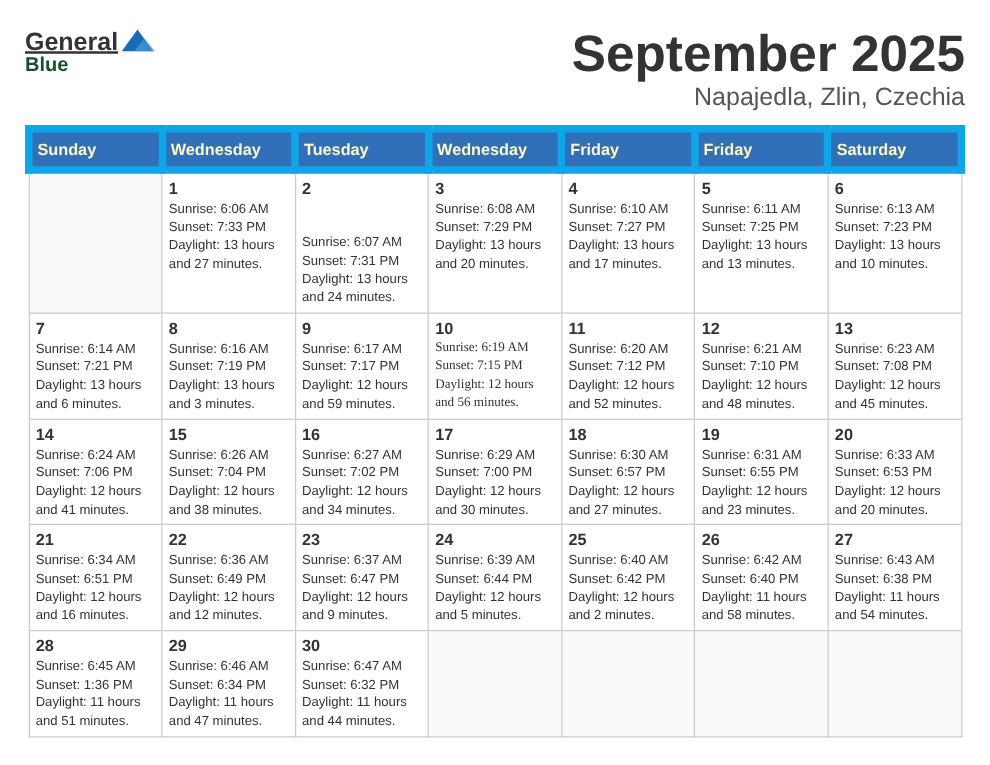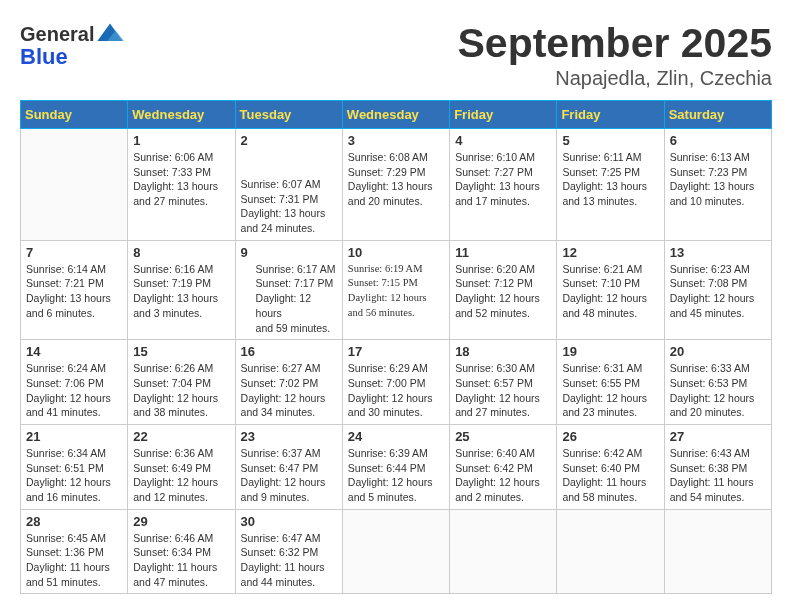--- a/index.html
+++ b/index.html
@@ -13,21 +13,21 @@
     .header {
       display: flex;
       align-items: flex-start;
       justify-content: space-between;
       margin-bottom: 10px;
     }
     .logo {
       display: flex;
       align-items: center;
     }
-    .logo-general { color: #333; }
+    .logo-general { color: #333; text-decoration: underline; }
     .logo-icon {
       width: 28px;
       height: 28px;
       margin-left: 2px;
     }
     .title-block {
       text-align: right;
     }
     .title-block h1 {
       font-size: 41px;
@@ -39,26 +39,26 @@
       font-weight: normal;
       color: #555;
     }
     .calendar {
       width: 100%;
       border-collapse: collapse;
       font-size: 11px;
     }
     .calendar thead tr th {
       background: #3070b8;
-      color: #fde047;
+      color: #fef9c3;
       padding: 6px 4px;
       text-align: left;
       font-size: 13px;
       font-weight: bold;
-      border: 1px solid #0ea5e9;
+      border: 6px solid #0ea5e9;
     }
     .calendar tbody tr td {
       border: 1px solid #ccc;
       vertical-align: top;
       padding: 4px 5px;
       width: calc(100%/7);
       min-height: 80px;
     }
     .day-num {
       font-size: 13px;
@@ -82,21 +82,21 @@
 <div class="header">
   <div class="logo">
     <div>
       <div style="display:flex;align-items:center;">
         <span class="logo-general" style="font-size:20px;font-weight:bold;">General</span>
         <svg class="logo-icon" viewBox="0 0 40 40">
           <polygon points="20,5 38,30 2,30" fill="#1a6bb5"></polygon>
           <polygon points="28,15 40,30 16,30" fill="#4a9ad4" opacity="0.7"></polygon>
         </svg>
       </div>
-      <div style="font-size:22px;font-weight:bold;color:#1d4ed8;margin-top:-4px;">Blue</div>
+      <div style="font-size:16px;font-weight:bold;color:#14532d;margin-top:-4px;">Blue</div>
     </div>
   </div>
   <div class="title-block">
     <h1>September 2025</h1>
     <h2>Napajedla, Zlin, Czechia</h2>
   </div>
 </div>
 
 <table class="calendar">
   <thead>
@@ -166,21 +166,21 @@
         </td>
         <td>
           <span class="day-num">8</span>
           <div class="day-info" style="white-space: pre-line;">Sunrise: 6:16 AM
 Sunset: 7:19 PM
 Daylight: 13 hours
 and 3 minutes.</div>
         </td>
         <td>
           <span class="day-num">9</span>
-          <div class="day-info" style="white-space: pre-line; margin-left: 15px;">Sunrise: 6:17 AM
+          <div class="day-info" style="white-space: pre-line;">Sunrise: 6:17 AM
 Sunset: 7:17 PM
 Daylight: 12 hours
 and 59 minutes.</div>
         </td>
         <td>
           <span class="day-num">10</span>
           <div class="day-info" style="white-space: pre-line; font-family: Liberation Serif, serif;">Sunrise: 6:19 AM
 Sunset: 7:15 PM
 Daylight: 12 hours
 and 56 minutes.</div>

